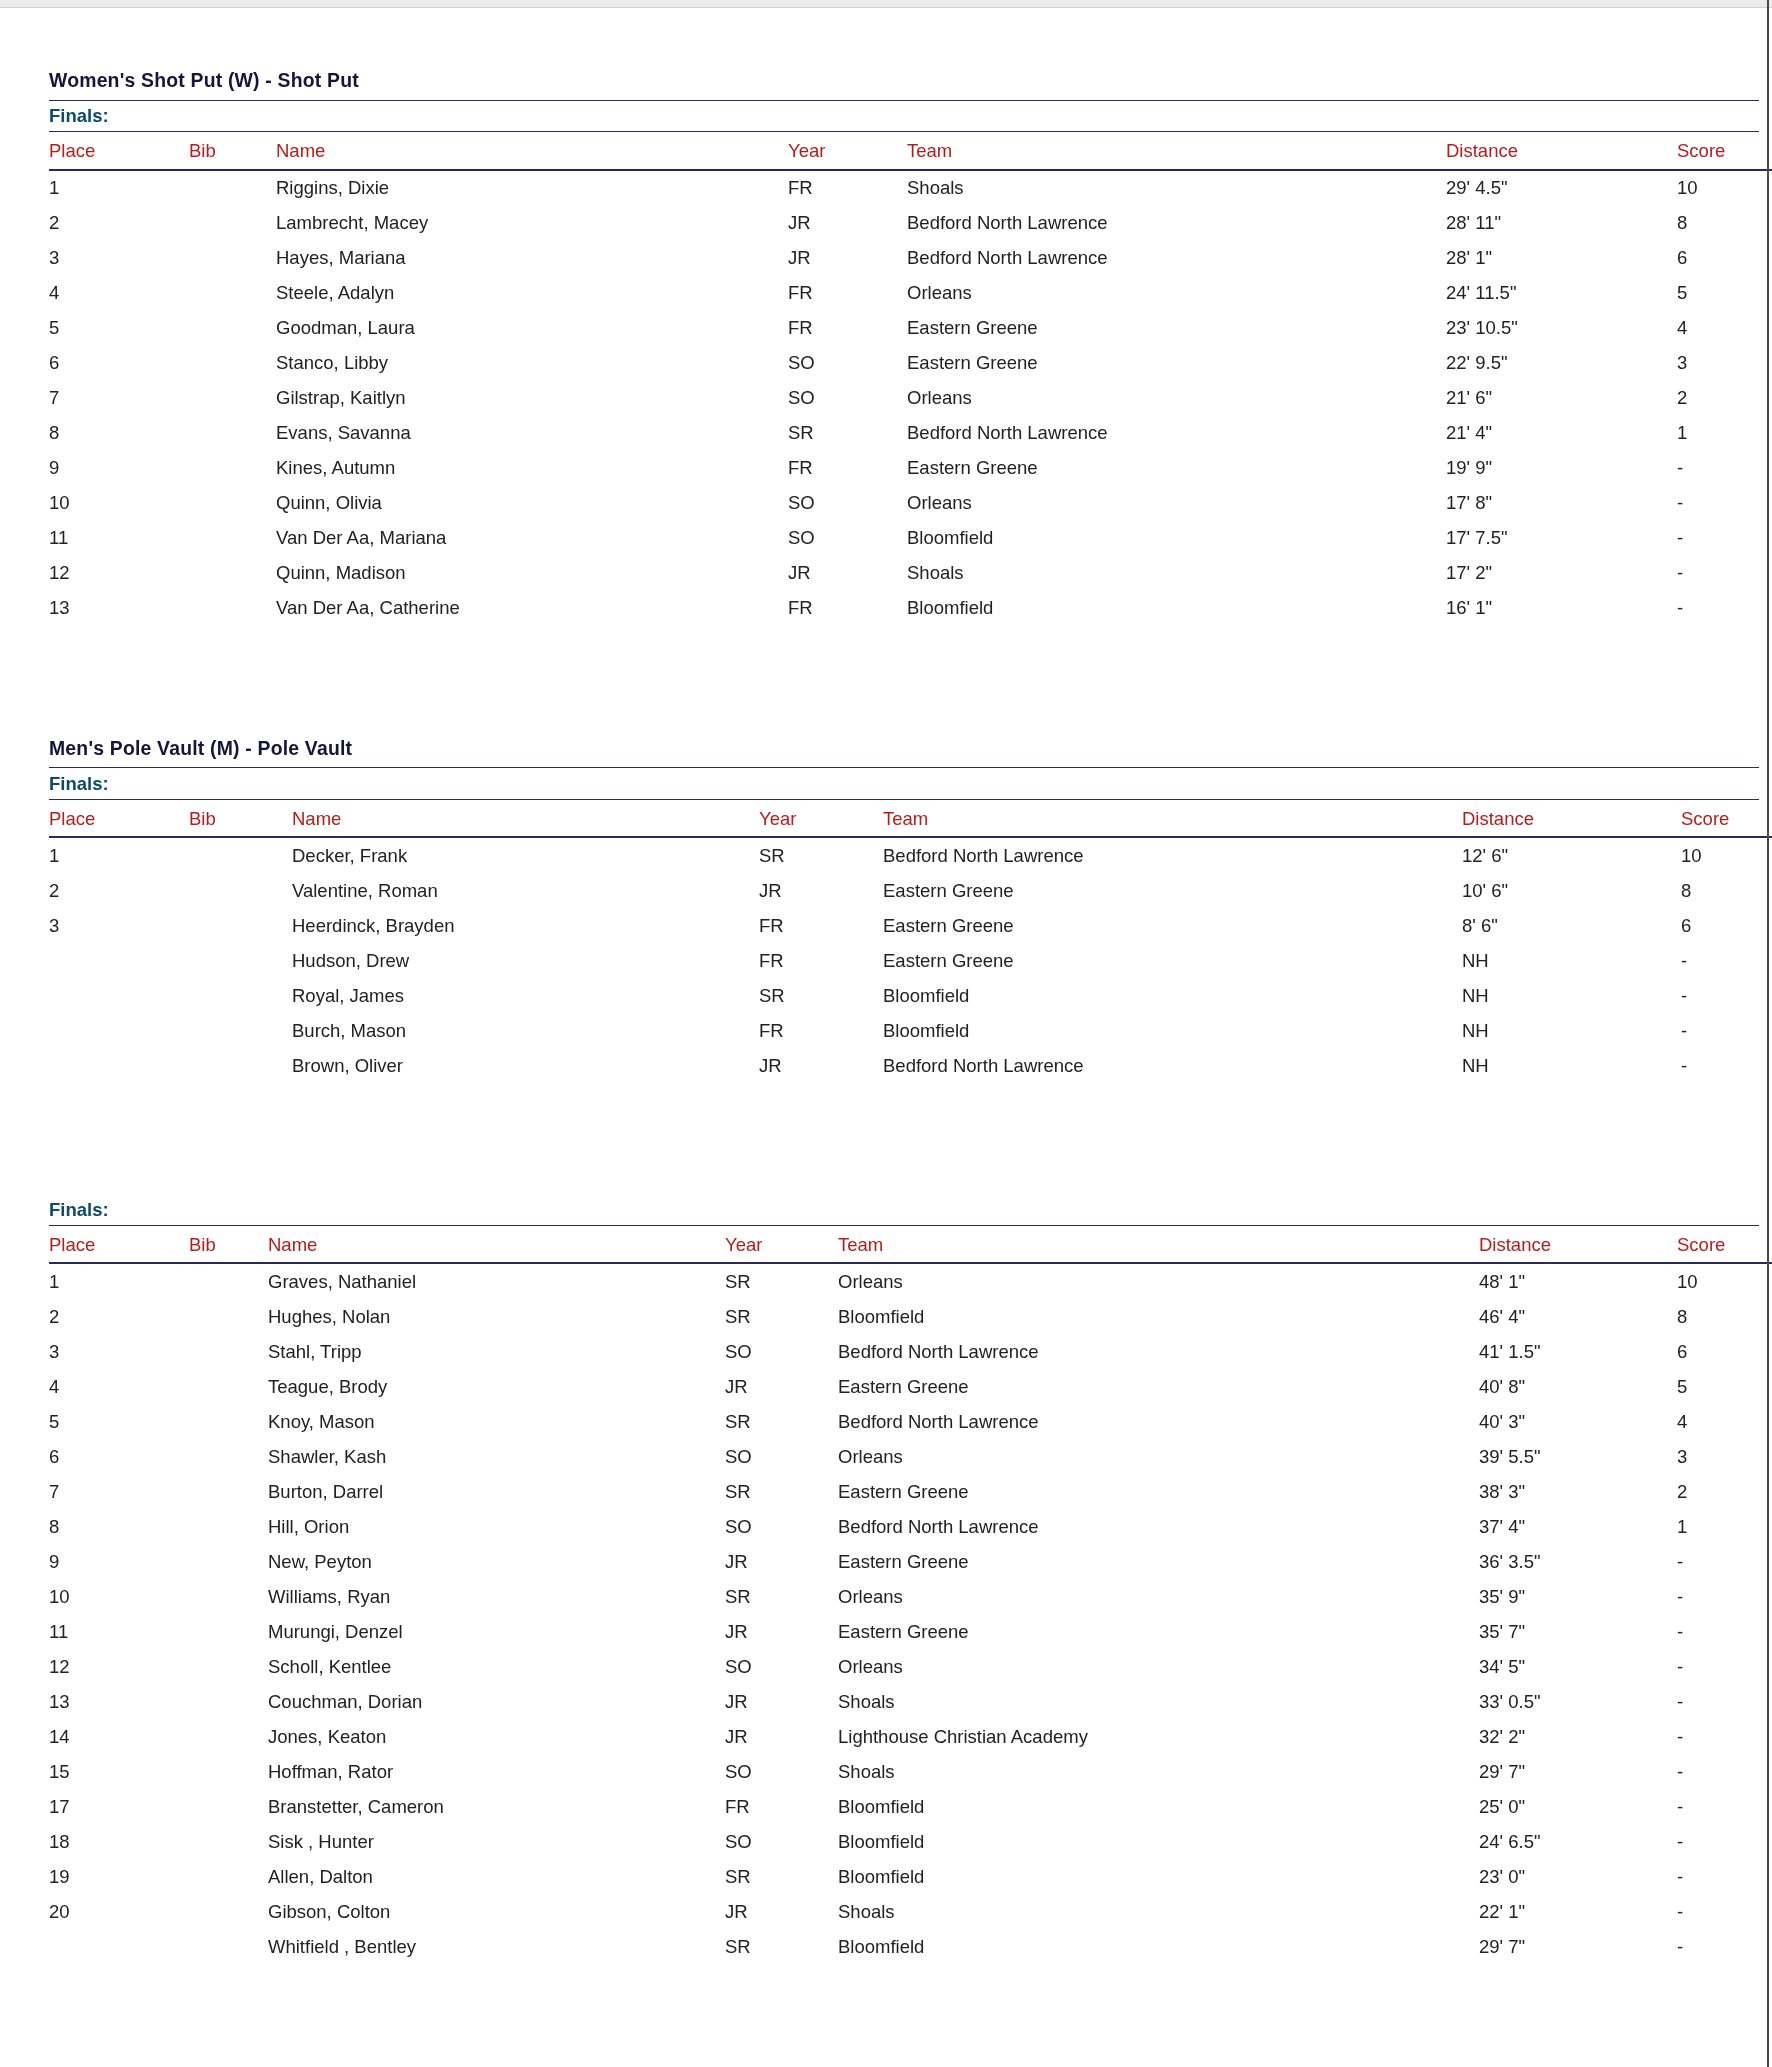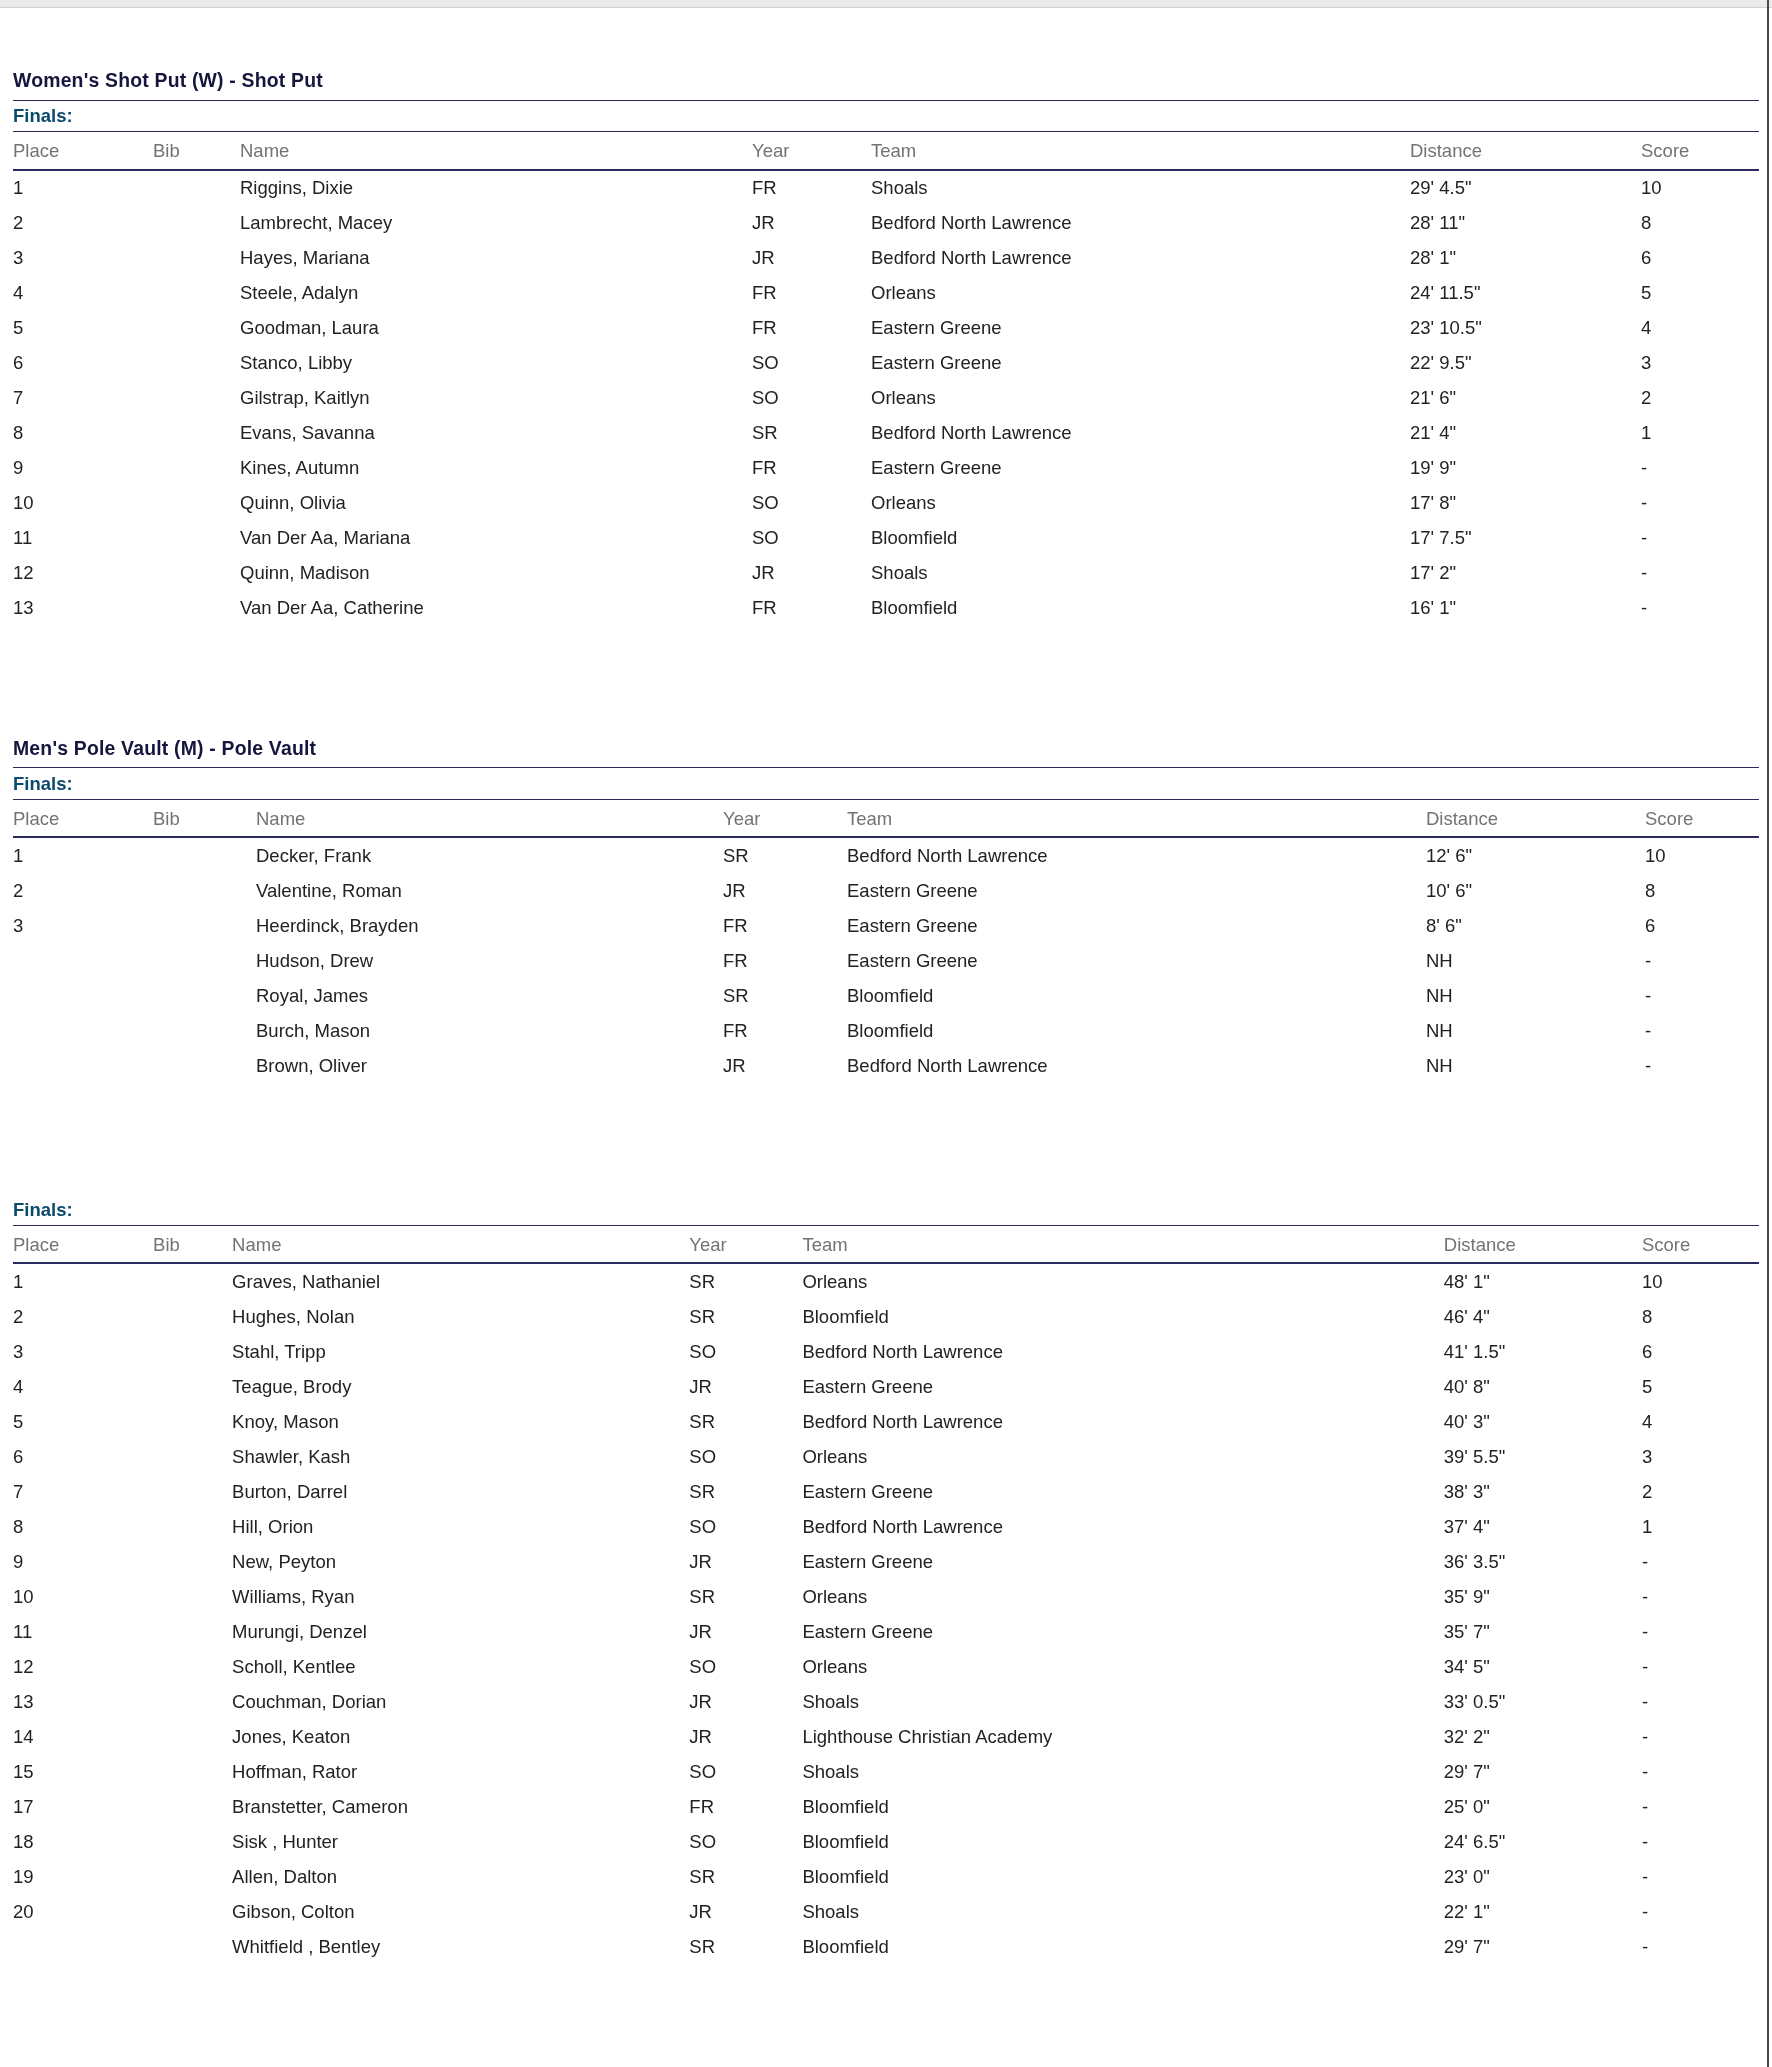--- a/index.html
+++ b/index.html
@@ -26,20 +26,21 @@
     right: 2.8px;
     width: 1.8px;
     height: 2067px;
     background: #4a4a4a;
   }
   .page {
     padding: 0 13px;
   }
   section.event {
     margin-top: 111px;
+    margin-left: 36px;
   }
   section.event:first-child {
     margin-top: 61px;
   }
   .event-title {
     font-size: 19.4px;
     font-weight: bold;
     color: #15153d;
     padding-bottom: 7.4px;
     border-bottom: 1.8px solid #2a2a5e;
@@ -54,21 +55,21 @@
   }
   table.results {
     width: 100%;
     border-collapse: collapse;
     table-layout: fixed;
   }
   table.results thead th {
     text-align: left;
     font-weight: normal;
     font-size: 18.5px;
-    color: #737373;
+    color: #b91c1c;
     padding: 8.3px 0 6.5px 0;
     border-bottom: 2.8px solid #2a2a5e;
   }
   table.results tbody td {
     font-size: 18.5px;
     height: 35px;
     padding: 0;
     vertical-align: middle;
     overflow: hidden;
     white-space: nowrap;

